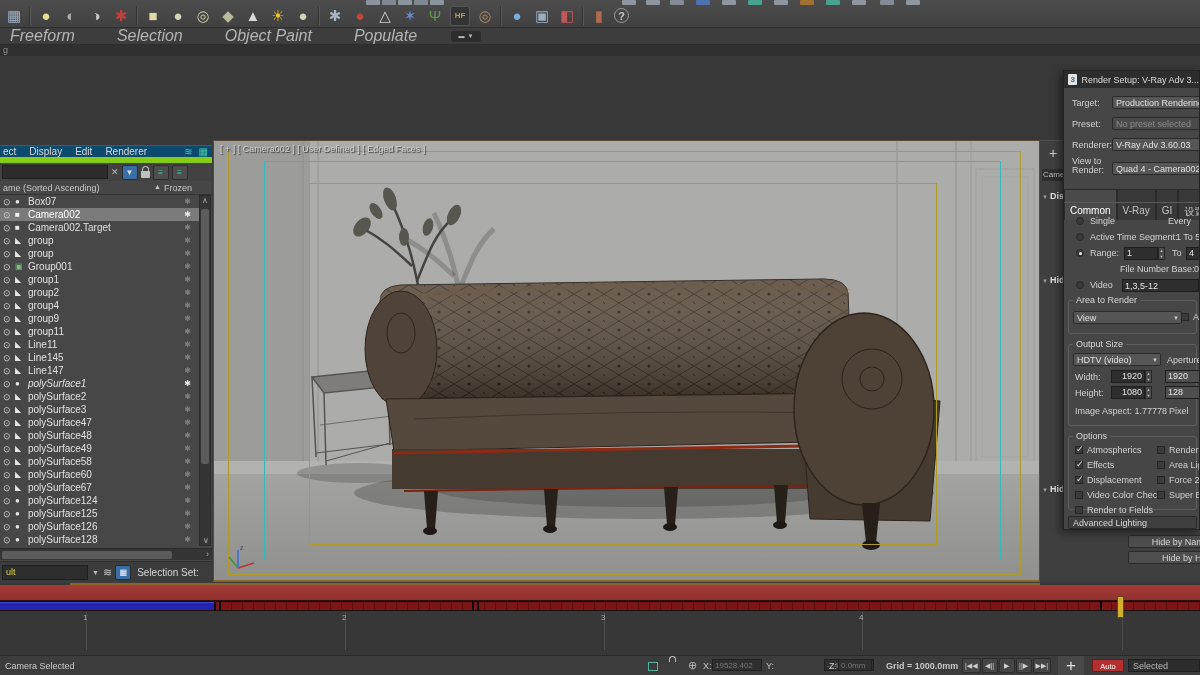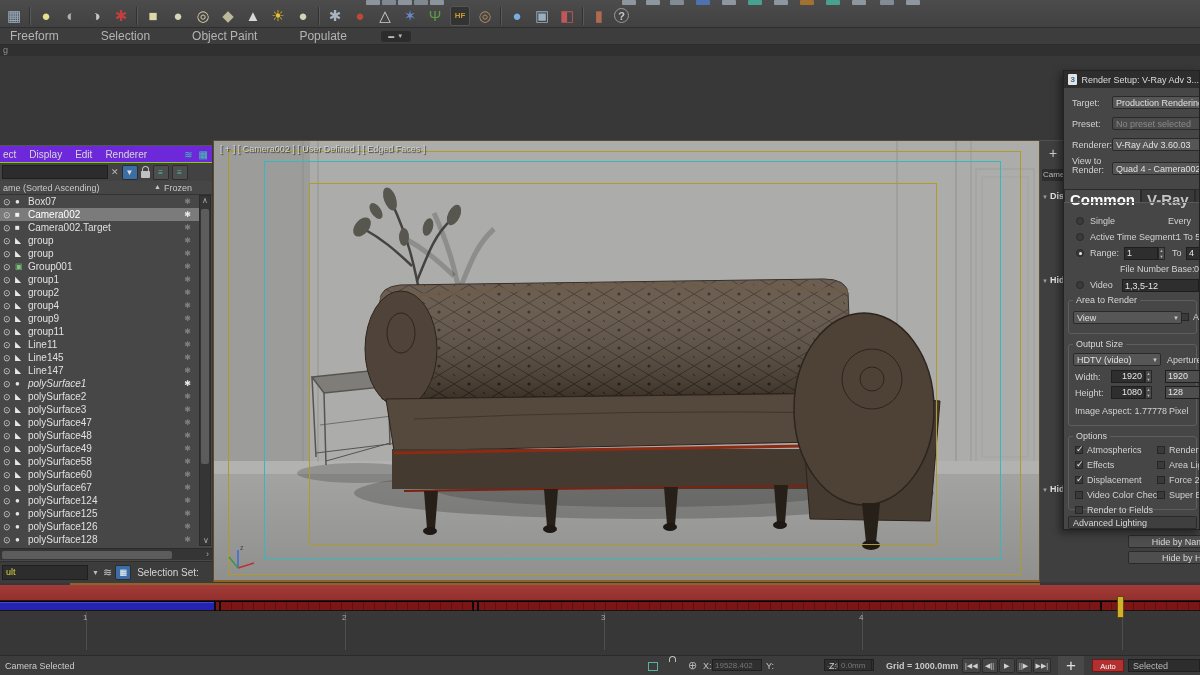--- a/index.html
+++ b/index.html
@@ -16,31 +16,31 @@
   .tbi { width:20px; height:20px; display:flex; align-items:center; justify-content:center;
     font-size:15px; line-height:20px; border-radius:2px; }
   .tbi.txt { font-size:8px; font-weight:bold; background:#333; border:1px solid #555; }
   .tbi.help { font-size:11px; font-weight:bold; border:1px solid #9a9a9a; border-radius:50%;
     width:15px; height:15px; color:#c8c8c8; }
   .tbi.sep { width:2px; height:18px; background:#313131; border-right:1px solid #5a5a5a; border-radius:0; }
 
   
   #ribbon { position:absolute; left:0; top:28px; width:1200px; height:17px; background:#3d3d3d;
     display:flex; align-items:center; gap:34px; padding-left:10px; border-bottom:1px solid #2d2d2d; }
-  .rtab { font-size:12px; color:#b4b4b4; }
+  .rtab { font-size:16px; color:#b4b4b4;font-style:italic; }
   #ribbon-chip { width:30px; height:11px; background:#2c2c2c; border-radius:3px; display:flex;
     align-items:center; justify-content:center; gap:3px; font-size:6px; color:#bbb; }
   #gstrip { position:absolute; left:0; top:45px; width:1200px; height:11px; background:#303030;
     font-size:9px; color:#8f8f8f; padding-left:3px; line-height:11px; }
 
   
   #explorer { position:absolute; left:0; top:145px; width:212px; height:437px; background:#474747;
     border-top:1px solid #555; font-size:10px; }
-  #xmenu { height:17px; background:#6d28d9; display:flex; gap:12px; align-items:center;
-    padding-left:3px; color:#d8d8d8; border-bottom:1px solid #84cc16; }
+  #xmenu { height:17px; background:#0c4a6e; display:flex; gap:12px; align-items:center;
+    padding-left:3px; color:#d8d8d8; border-bottom:6px solid #84cc16; }
   .mitem { font-size:10px; }
   #xmenu .xmicons { margin-left:auto; margin-right:4px; display:flex; gap:6px; color:#3ec8a8; font-size:10px; }
   #xsearch { height:18px; display:flex; align-items:center; gap:3px; padding:2px; background:#424242; }
   #xsearch input { width:106px; height:14px; background:#2c2c2c; border:1px solid #1f1f1f;
     color:#ddd; font-size:9px; padding:0 2px; }
   #xsearch .xclear { color:#b8b8b8; font-size:9px; }
   .sqbtn { width:16px; height:15px; display:flex; align-items:center; justify-content:center;
     background:#4e4e4e; border:1px solid #2c2c2c; border-radius:2px; font-size:8px; color:#ddd; }
   .sqbtn.blue { background:#3a6ea5; }
   .padlock { position:relative; width:9px; height:7px; background:#c0c0c0; border-radius:1px; margin-top:4px; }
@@ -107,22 +107,22 @@
   #dlg-title { height:17px; background:#2d2d2d; display:flex; align-items:center; gap:4px;
     padding-left:4px; color:#dcdcdc; font-size:9px; white-space:nowrap; }
   #dlg-icon { width:11px; height:11px; background:#e4e4e4; color:#2a6ea0; font-size:8px; font-weight:bold;
     text-align:center; line-height:11px; border-radius:1px; }
   .drow { position:absolute; left:0; width:137px; height:16px; }
   .dlab { position:absolute; left:8px; top:2px; color:#d2d2d2; white-space:nowrap; }
   .dbox { position:absolute; left:48px; top:0; width:150px; height:13px; background:#565656;
     border:1px solid #2a2a2a; border-radius:2px; color:#e0e0e0; padding:1px 3px; white-space:nowrap; overflow:hidden; }
   .dbox.disabled { color:#8a8a8a; background:#4a4a4a; }
   #dlg-tabs { position:absolute; left:0; top:118px; width:137px; height:13px; display:flex; }
-  .dtab { padding:1px 5px; background:#393939; border:1px solid #2a2a2a; border-bottom:none;
-    color:#c4c4c4; font-size:15px; white-space:nowrap;font-weight:bold; }
+  .dtab { padding:15px 5px; background:#393939; border:1px solid #2a2a2a; border-bottom:none;
+    color:#c4c4c4; font-size:10px; white-space:nowrap; }
   .dtab.active { background:#4a4a4a; color:#fff; }
   #dlg-body { position:absolute; left:0; top:131px; width:137px; height:329px; border-top:1px solid #5a5a5a; }
   .radio { position:absolute; width:8px; height:8px; border:1px solid #2a2a2a; border-radius:50%; background:#3a3a3a; }
   .radio.sel::after { content:""; position:absolute; left:1.5px; top:1.5px; width:3px; height:3px;
     border-radius:50%; background:#e8e8e8; }
   .dtext { position:absolute; color:#d2d2d2; white-space:nowrap; }
   .dinput { position:absolute; height:13px; background:#2e2e2e; border:1px solid #1e1e1e;
     color:#e6e6e6; font-size:9px; padding:0 2px; font-family:"Liberation Sans",sans-serif; }
   .spin { position:absolute; width:7px; height:13px; display:flex; flex-direction:column;
     font-size:4px; color:#bbb; line-height:6px; background:#4a4a4a; border:1px solid #262626; text-align:center; }

